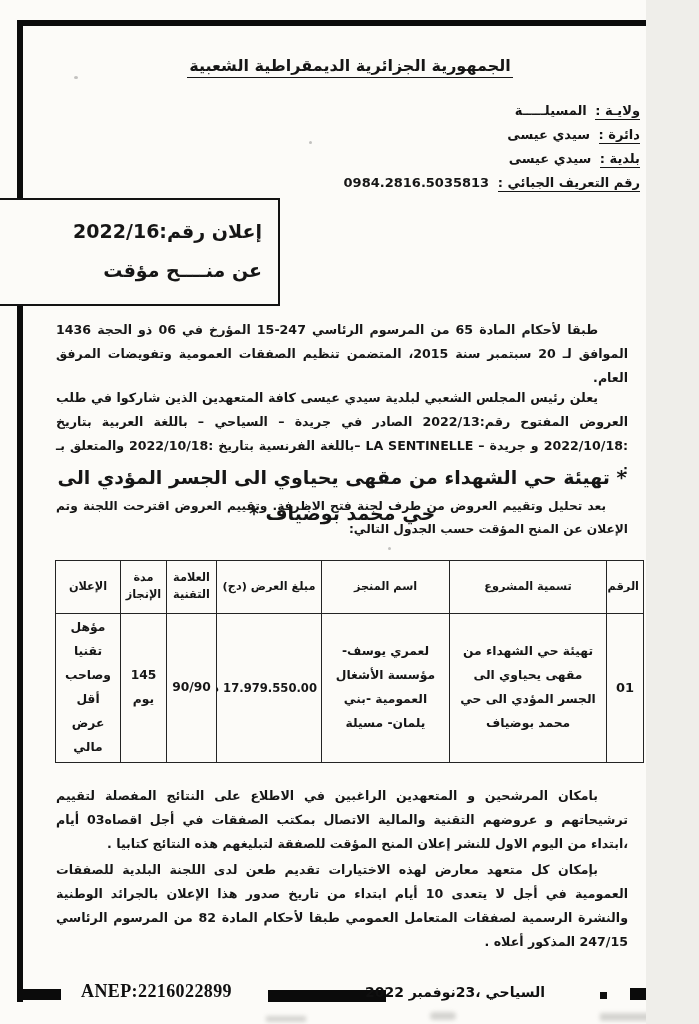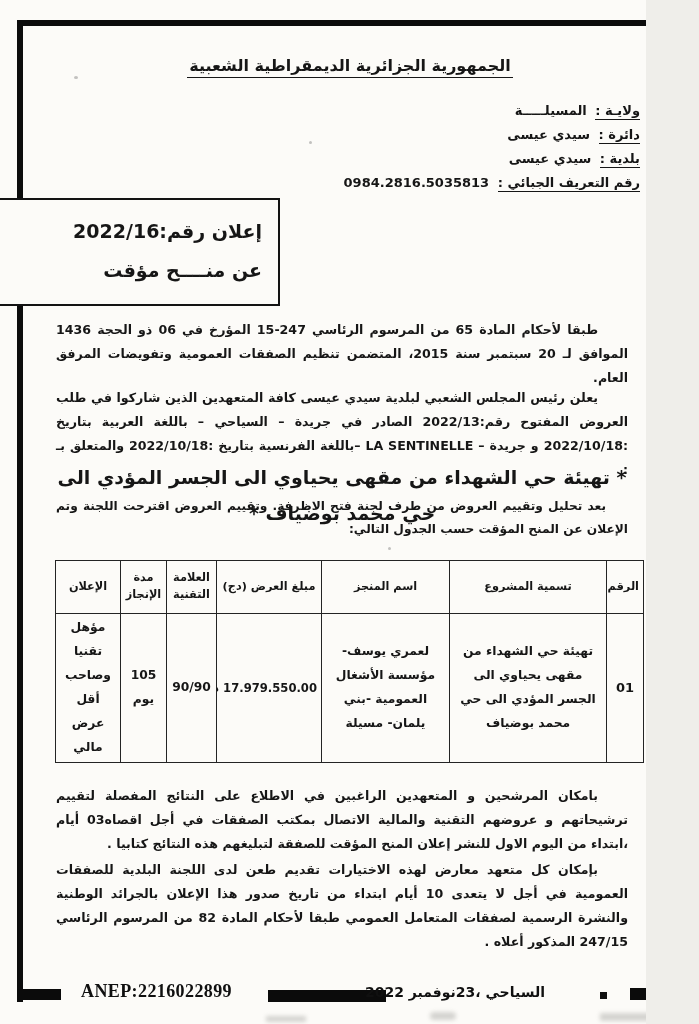--- a/index.html
+++ b/index.html
@@ -120,21 +120,21 @@
           <th>الإعلان</th>
         </tr>
       </thead>
       <tbody>
         <tr>
           <td class="cell-num">01</td>
           <td>تهيئة حي الشهداء من مقهى يحياوي الى الجسر المؤدي الى حي محمد بوضياف</td>
           <td>لعمري يوسف- مؤسسة الأشغال العمومية -بني يلمان- مسيلة</td>
           <td class="cell-amount">17.979.550.00 دج</td>
           <td>90/90</td>
-          <td>105 يوم</td>
+          <td>145 يوم</td>
           <td>مؤهل تقنيا وصاحب أقل عرض مالي</td>
         </tr>
       </tbody>
     </table>
 
     <p class="para p-results">بامكان المرشحين و المتعهدين الراغبين في الاطلاع على النتائج المفصلة لتقييم ترشيحاتهم و عروضهم التقنية والمالية الاتصال بمكتب الصفقات في أجل اقصاه03 أيام ،ابتداء من اليوم الاول للنشر إعلان المنح المؤقت للصفقة لتبليغهم هذه النتائج كتابيا .</p>
 
     <p class="para p-appeal">بإمكان كل متعهد معارض لهذه الاختيارات تقديم طعن لدى اللجنة البلدية للصفقات العمومية في أجل لا يتعدى 10 أيام ابتداء من تاريخ صدور هذا الإعلان بالجرائد الوطنية والنشرة الرسمية لصفقات المتعامل العمومي طبقا لأحكام المادة 82 من المرسوم الرئاسي 247/15 المذكور أعلاه .</p>
 
   </div>

